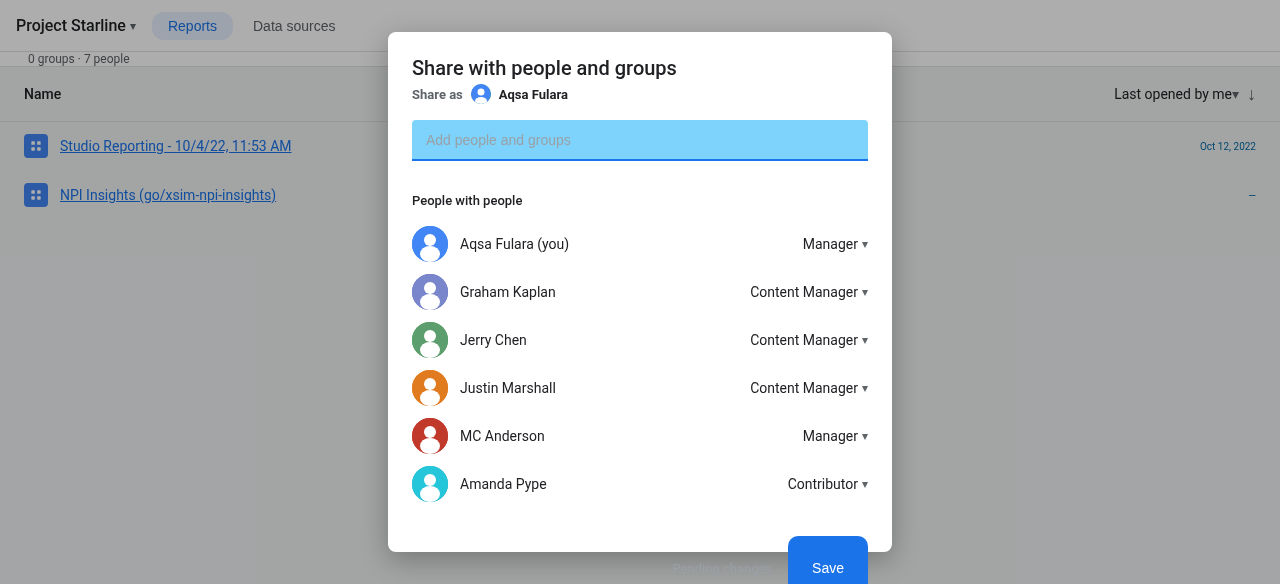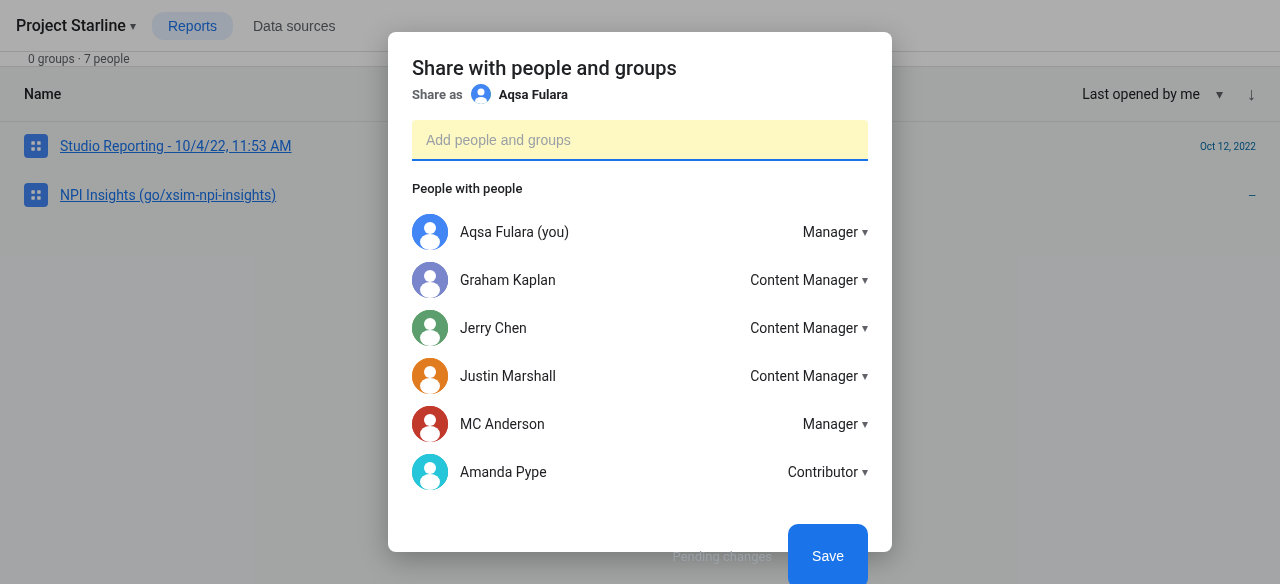--- a/index.html
+++ b/index.html
@@ -75,21 +75,21 @@
       border-bottom: 1px solid #e0e0e0;
     }
     .content-header-left {
       font-size: 14px;
       font-weight: 500;
       color: #202124;
     }
     .content-header-right {
       display: flex;
       align-items: center;
-      gap: 16px;
+      gap: 0;
       font-size: 14px;
       color: #202124;
     }
     .sort-icon {
       color: #5f6368;
     }
     .report-list {
       padding: 0 24px;
     }
     .report-item {
@@ -172,24 +172,24 @@
       font-weight: bold;
       overflow: hidden;
     }
     .share-as-name {
       font-size: 13px;
       color: #202124;
     }
     .add-people-input-wrap {
       border: none;
       border-bottom: 2px solid #1a73e8;
-      background: #fef9c3;
+      background: #7dd3fc;
       border-radius: 4px 4px 0 0;
       padding: 10px 14px;
-      margin-bottom: 20px;
+      margin-bottom: 32px;
     }
     .add-people-input {
       border: none;
       background: transparent;
       font-size: 14px;
       color: #202124;
       width: 100%;
       outline: none;
     }
     .add-people-input::placeholder { color: #9aa0a6; }

